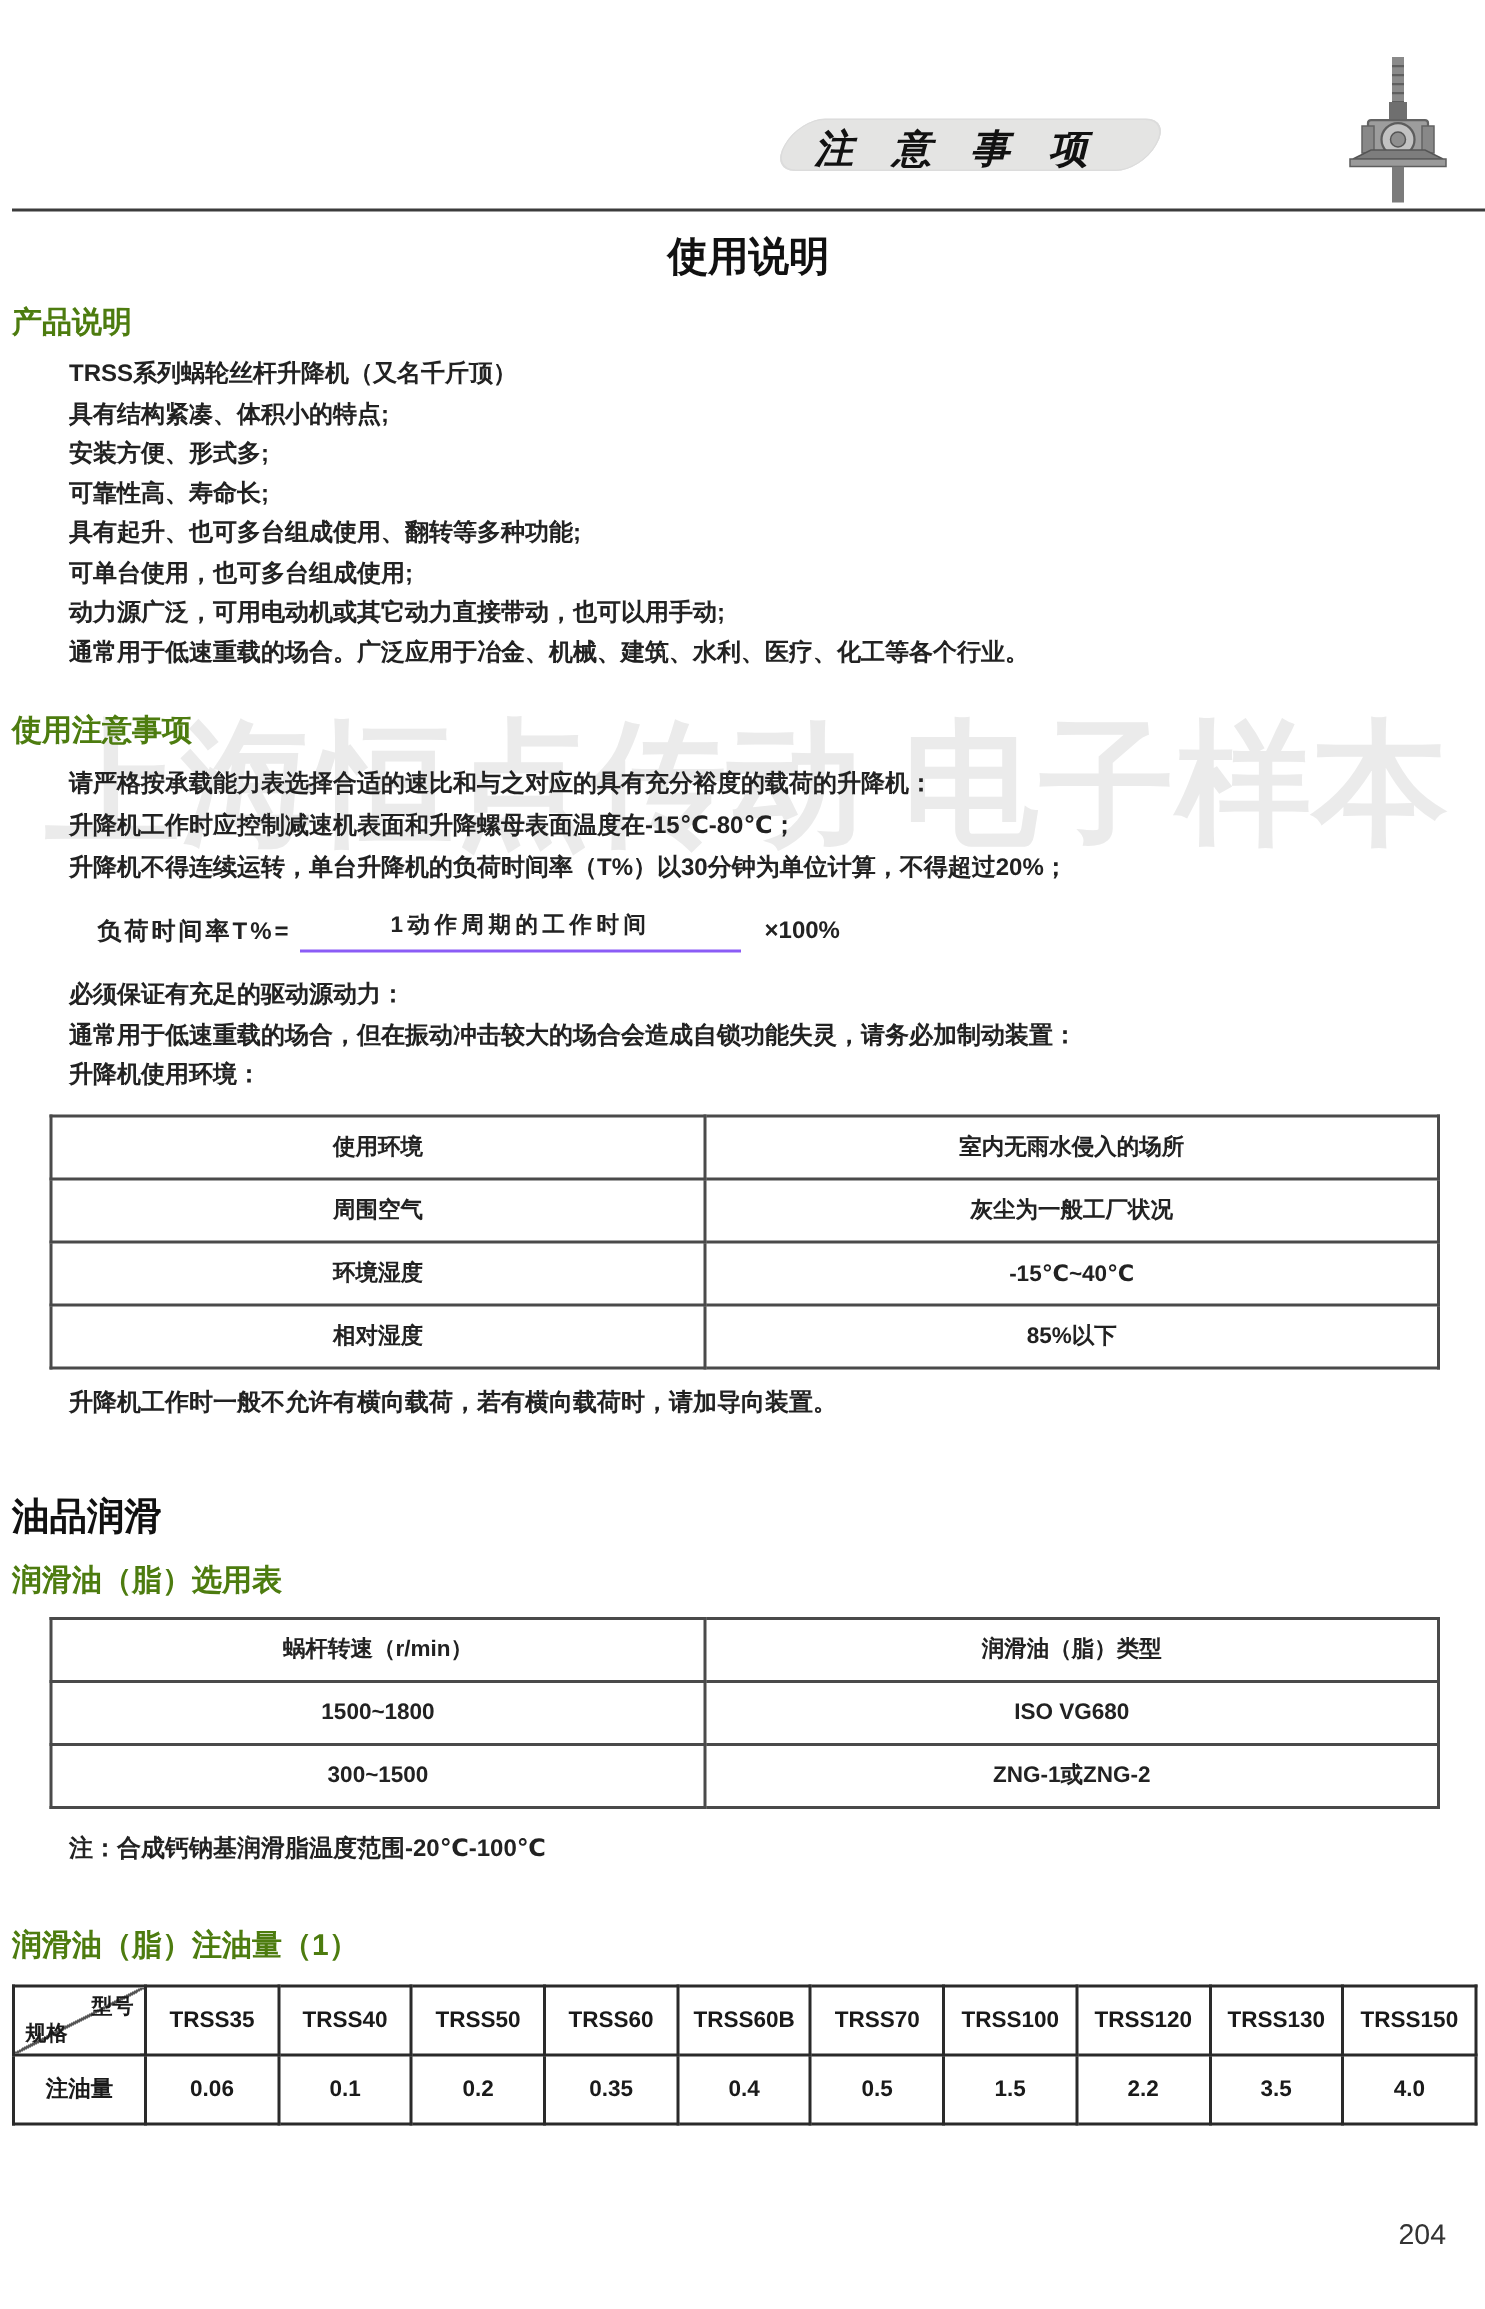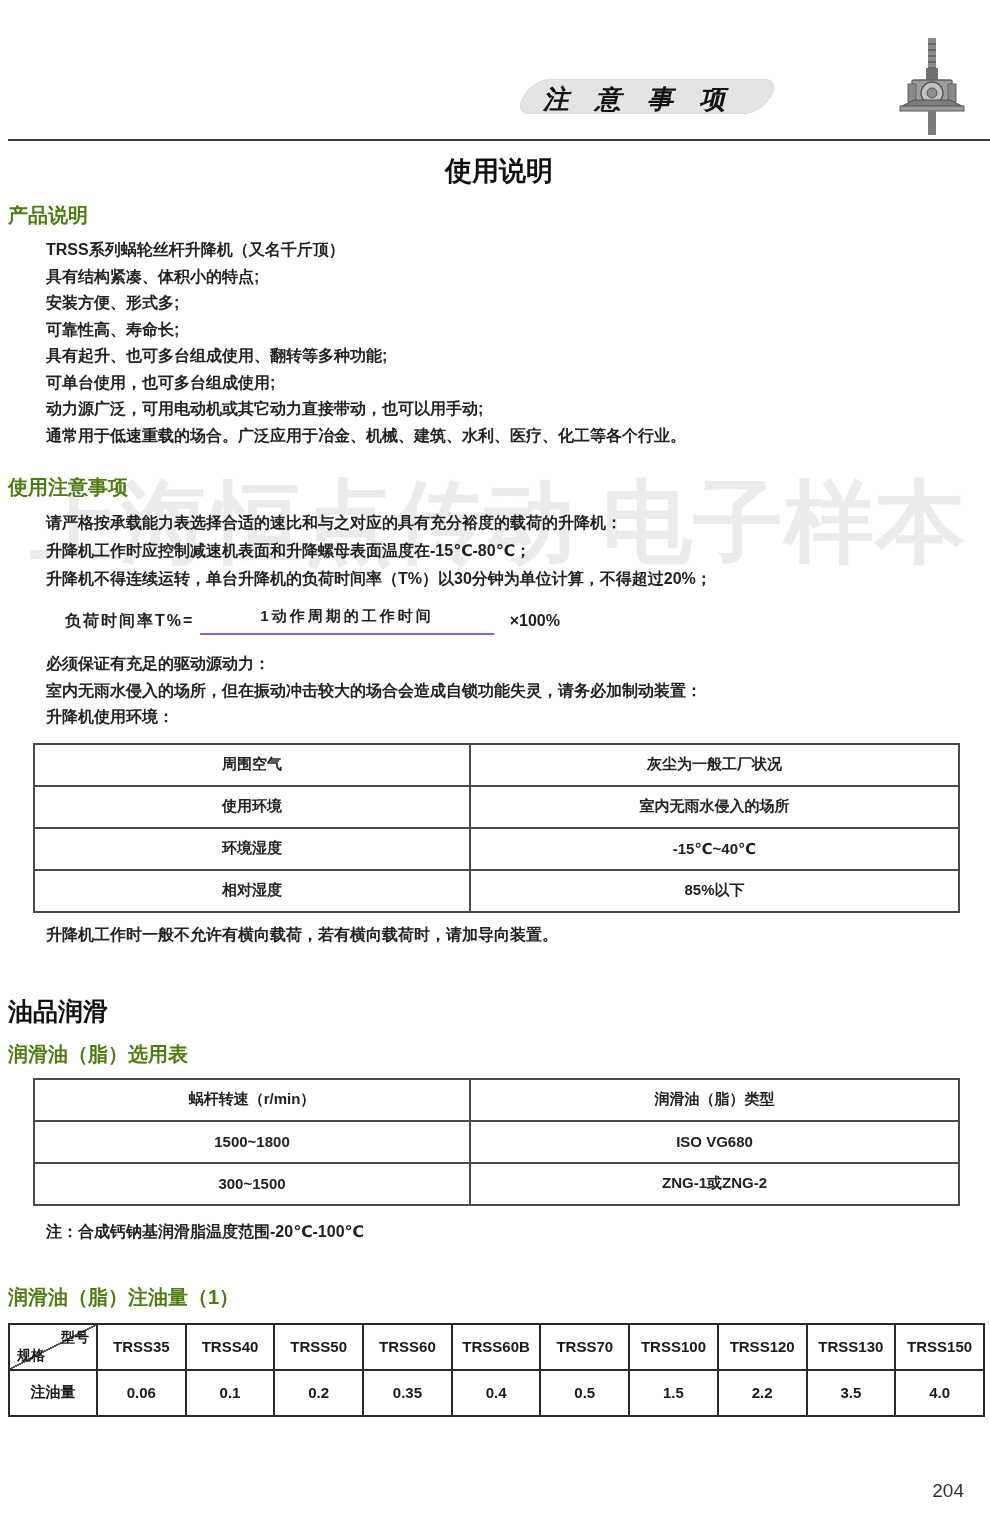--- a/index.html
+++ b/index.html
@@ -209,33 +209,33 @@
   <div class="formula">
     <span class="flabel">负荷时间率T%=</span>
     <span class="fraction">
       <div class="num">1动作周期的工作时间</div>
     </span>
     <span class="fmult">×100%</span>
   </div>
 
   <div class="para" style="margin-top:16px;">
     <p>必须保证有充足的驱动源动力：</p>
-    <p>室内无雨水侵入的场所，但在振动冲击较大的场合会造成自锁功能失灵，请务必加制动装置：</p>
+    <p>通常用于低速重载的场合，但在振动冲击较大的场合会造成自锁功能失灵，请务必加制动装置：</p>
     <p>升降机使用环境：</p>
   </div>
 
   <table class="twocol">
     <tbody>
       <tr>
+        <td class="c1">使用环境</td>
+        <td>室内无雨水侵入的场所</td>
+      </tr>
+      <tr>
         <td class="c1">周围空气</td>
         <td>灰尘为一般工厂状况</td>
-      </tr>
-      <tr>
-        <td class="c1">使用环境</td>
-        <td>室内无雨水侵入的场所</td>
       </tr>
       <tr>
         <td class="c1">环境湿度</td>
         <td>-15℃~40℃</td>
       </tr>
       <tr>
         <td class="c1">相对湿度</td>
         <td>85%以下</td>
       </tr>
     </tbody>

